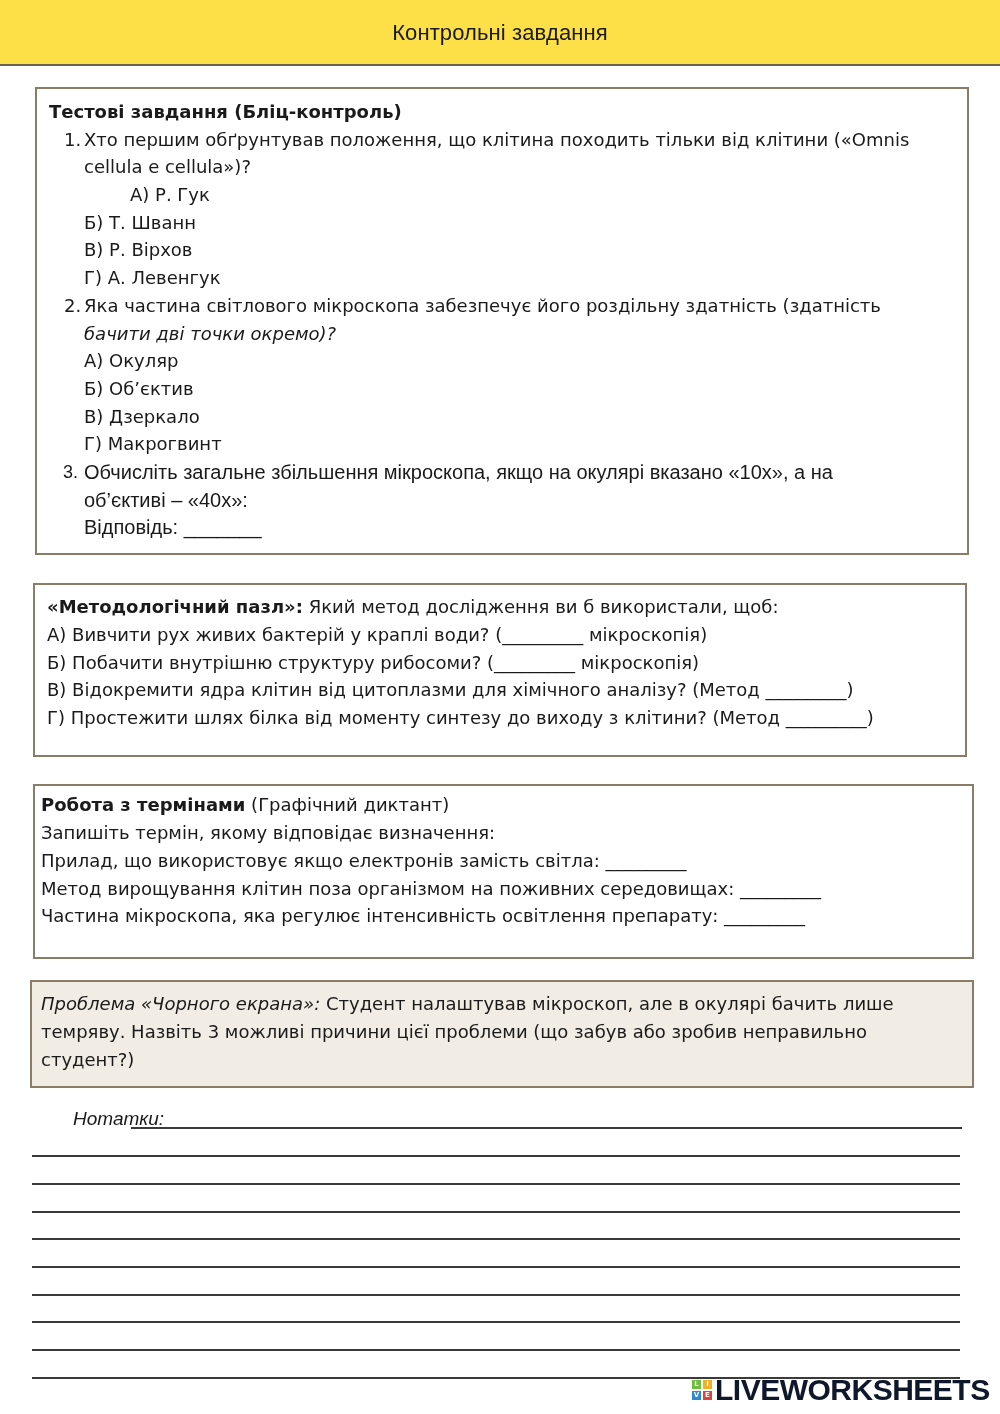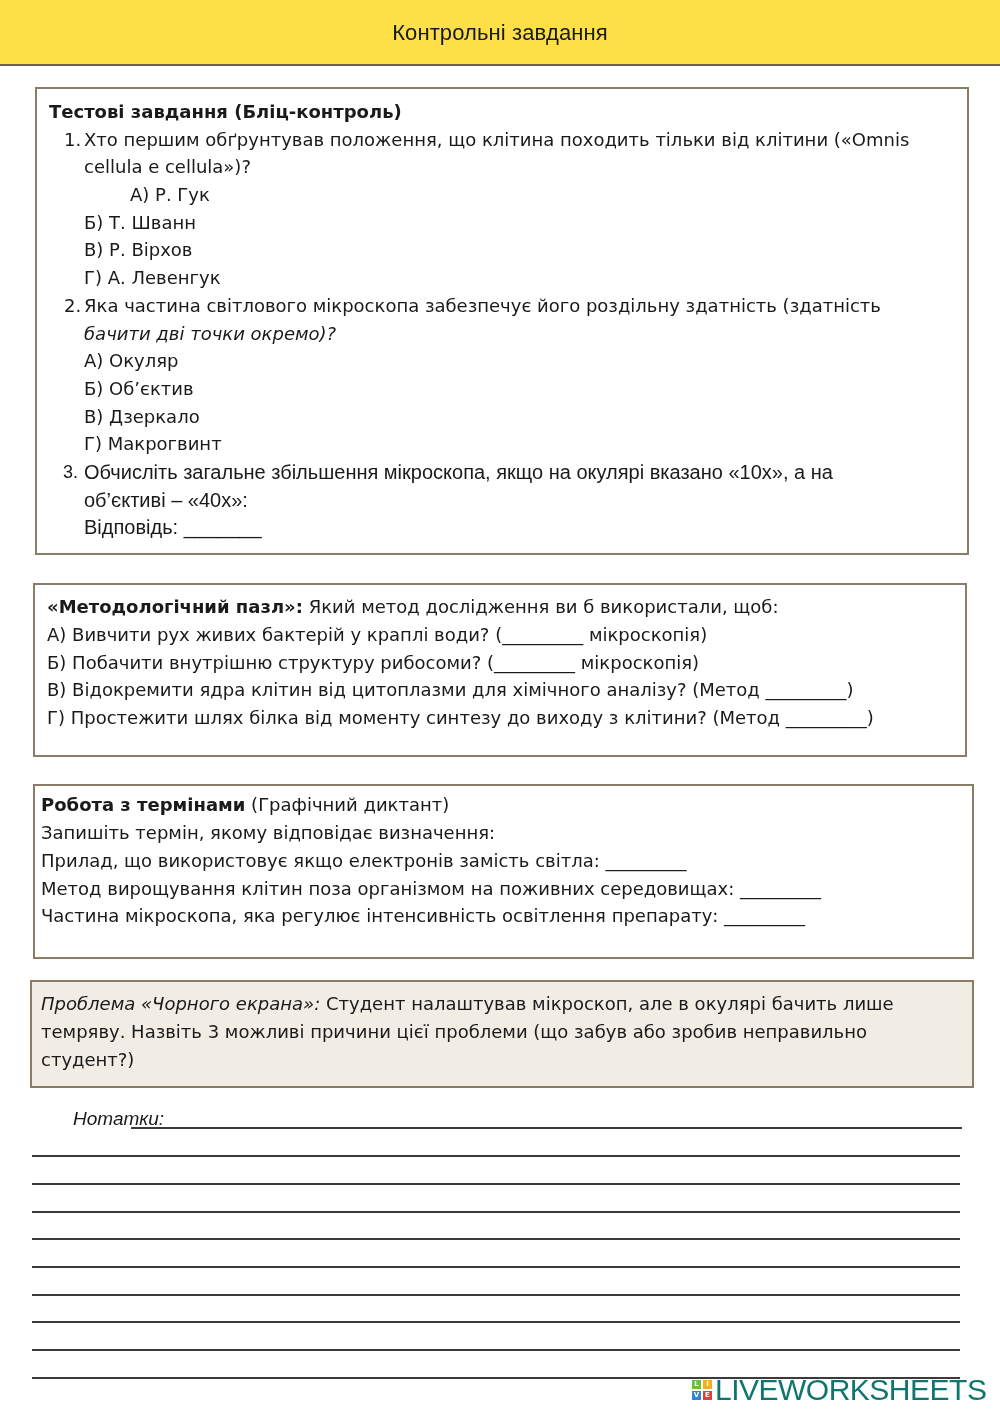--- a/index.html
+++ b/index.html
@@ -13,21 +13,21 @@
   .box.shaded { background:#f1ede4; }
   .line { position:absolute; font-size:18px; line-height:20px; white-space:nowrap; }
   .bold { font-weight:bold; }
   .italic { font-style:italic; }
   .narrow { font-family:"Liberation Sans",sans-serif; font-size:20px; }
   .num { position:absolute; font-size:18px; line-height:20px; }
   .rule { position:absolute; height:1.5px; background:#3a3a3a; }
   .logo { position:absolute; left:692px; top:1377px; height:26px; display:flex; align-items:center; }
   .logo-cubes { display:grid; grid-template-columns:9px 9px; grid-template-rows:9px 9px; gap:2px; margin-right:3px; }
   .cube { font-size:7px; line-height:9px; text-align:center; color:#fff; font-weight:bold; font-family:"DejaVu Sans",sans-serif; }
-  .logo-text { font-family:"Liberation Sans",sans-serif; font-weight:normal; font-size:30px; color:#0f766e; letter-spacing:-0.5px; line-height:26px; }
+  .logo-text { font-family:"Liberation Sans",sans-serif; font-weight:bold; font-size:30px; color:#0f172a; letter-spacing:-0.5px; line-height:26px; }
 </style>
 </head>
 <body>
 
 <div class="header">
   <div class="header-title">Контрольні завдання</div>
 </div>
 
 <div class="box" style="left:35px; top:87px; width:934px; height:468px;"></div>
 <div class="line bold" style="left:49px; top:102px;">Тестові завдання (Бліц-контроль)</div>

